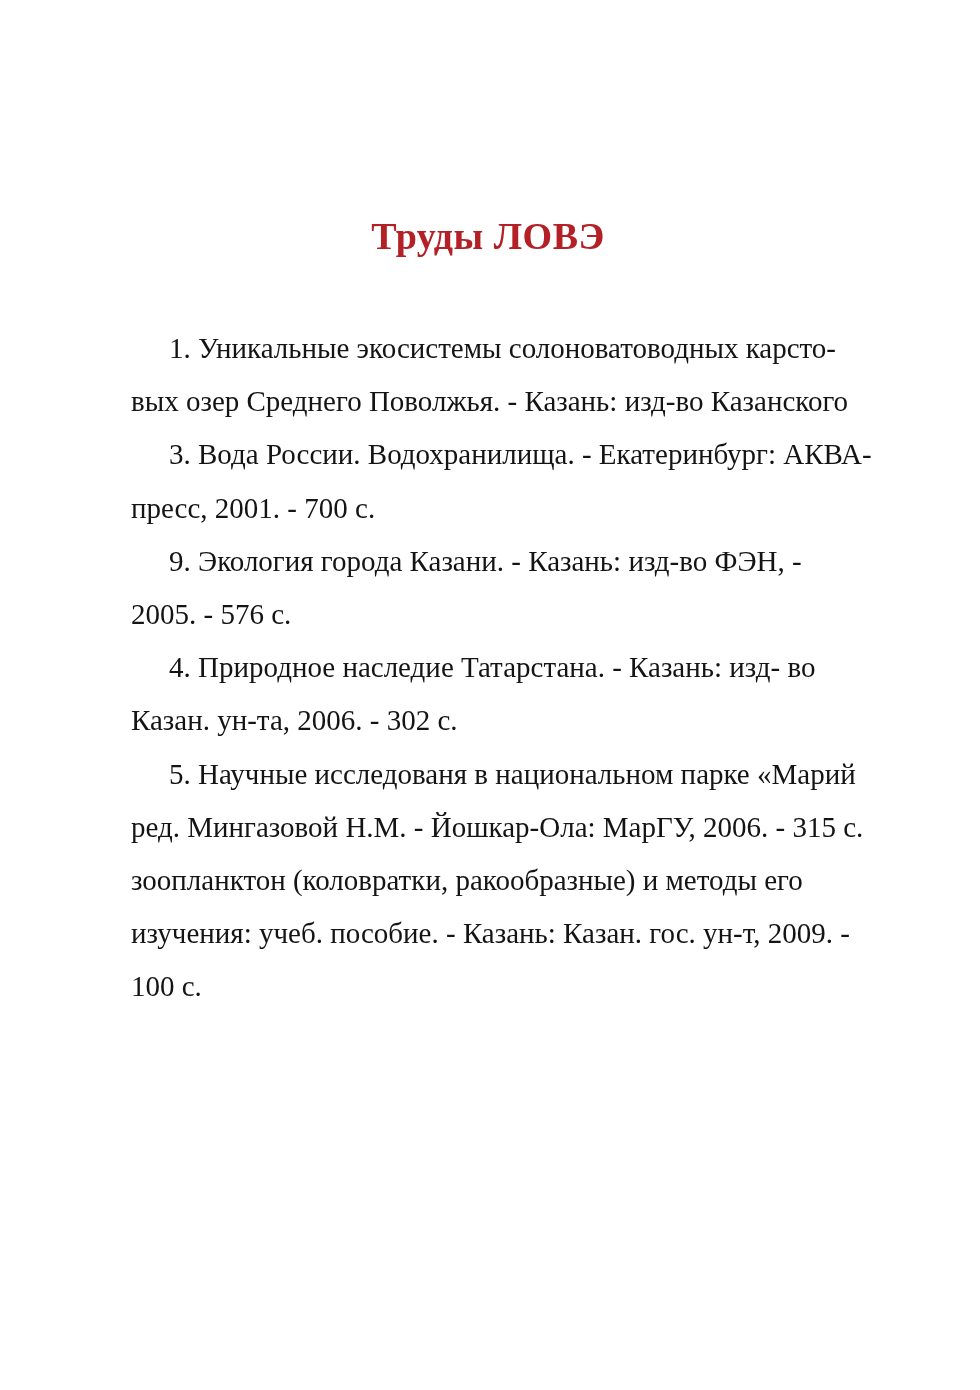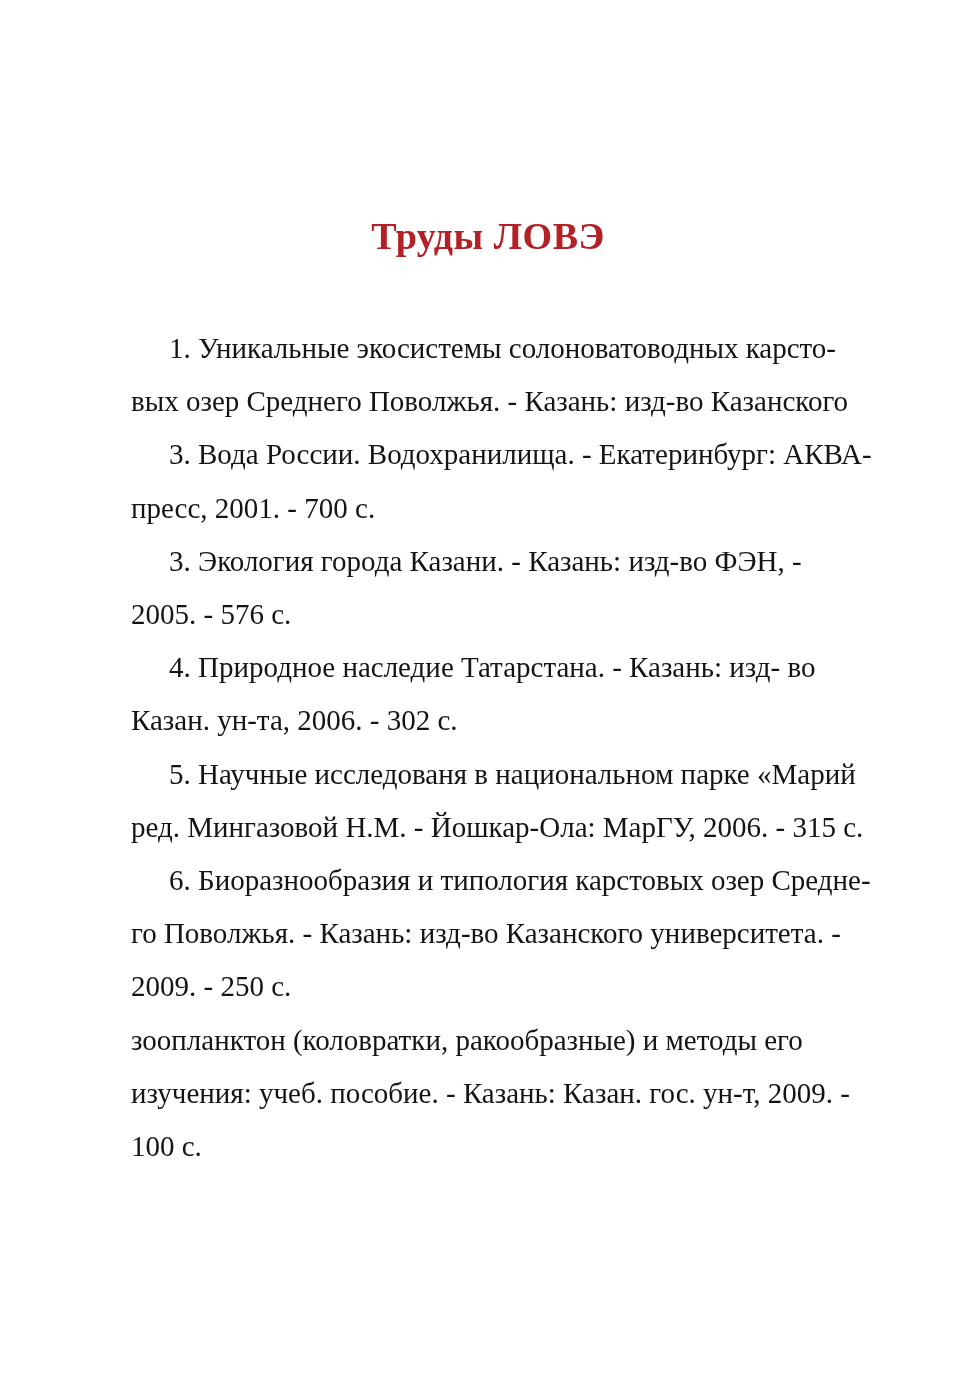--- a/index.html
+++ b/index.html
@@ -57,39 +57,34 @@
       <span class="ln first">1. Уникальные экосистемы солоноватоводных карсто-</span>
       <span class="ln">вых озер Среднего Поволжья. - Казань: изд-во Казанского</span>
     </p>
 
     <p>
       <span class="ln first">3. Вода России. Водохранилища. - Екатеринбург: АКВА-</span>
       <span class="ln">пресс, 2001. - 700 с.</span>
     </p>
 
     <p>
-      <span class="ln first">3. Экология города Казани. - Казань: изд-во ФЭН, -</span>
+      <span class="ln first">9. Экология города Казани. - Казань: изд-во ФЭН, -</span>
       <span class="ln">2005. - 576 с.</span>
     </p>
 
     <p>
       <span class="ln first">4. Природное наследие Татарстана. - Казань: изд- во</span>
       <span class="ln">Казан. ун-та, 2006. - 302 с.</span>
     </p>
 
     <p>
       <span class="ln first">5. Научные исследованя в национальном парке «Марий</span>
       <span class="ln">ред. Мингазовой Н.М. - Йошкар-Ола: МарГУ, 2006. - 315 с.</span>
     </p>
 
-    <p>
-      <span class="ln first">6. Биоразнообразия и типология карстовых озер Средне-</span>
-      <span class="ln">го Поволжья. - Казань: изд-во Казанского университета. -</span>
-      <span class="ln">2009. - 250 с.</span>
-    </p>
 
     <p>
       <span class="ln">зоопланктон (коловратки, ракообразные) и методы его</span>
       <span class="ln">изучения: учеб. пособие. - Казань: Казан. гос. ун-т, 2009. -</span>
       <span class="ln">100 с.</span>
     </p>
 
   </div>
 </div>
 

